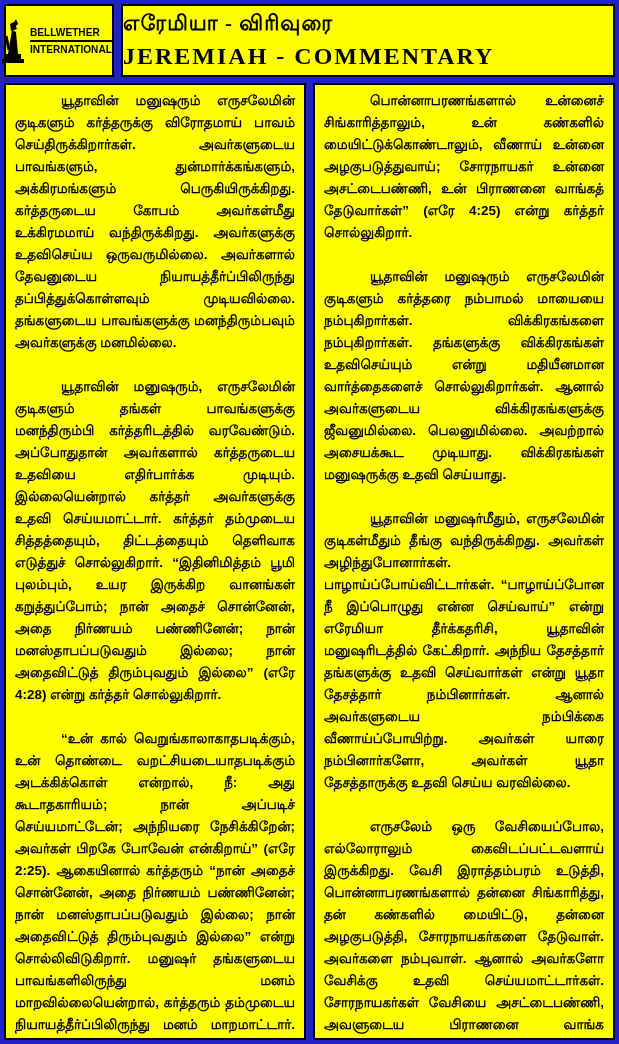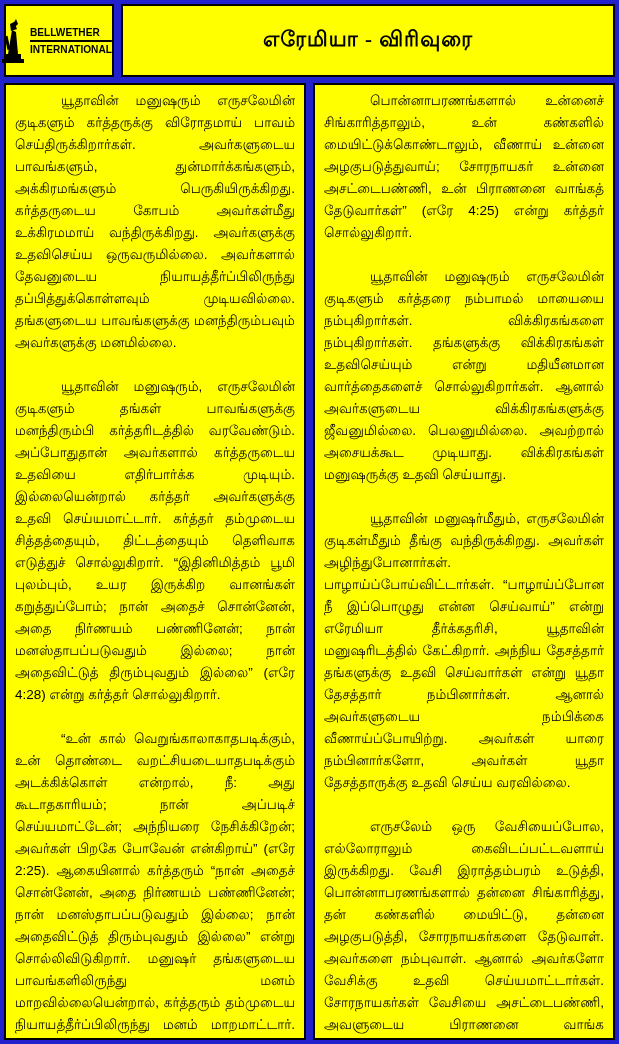--- a/index.html
+++ b/index.html
@@ -30,22 +30,22 @@
   .logo-text { text-align: left; }
   .logo-line {
     font-size: 11px; font-weight: bold; letter-spacing: 0px;
     line-height: 1.35; white-space: nowrap;
     font-family: "Liberation Sans", sans-serif;
     transform: scaleX(0.92); transform-origin: left;
   }
   .logo-line.underlined { border-bottom: 2px solid #000; }
   .title-box {
     flex: 1 1 auto;
-    display: flex; 
-    align-items: center; justify-content: center;
+    display: flex; flex-direction: column;
+    align-items: flex-start; justify-content: center;
   }
   .title-tamil {
     font-family: "Liberation Serif", serif;
     font-weight: bold; font-size: 21px; letter-spacing: 1px;
     color: #000;
   }
   .title-english {
     font-family: "Liberation Serif", serif;
     font-weight: bold; font-size: 24px; letter-spacing: 2px;
     margin-top: 5px; color: #000;
@@ -56,21 +56,21 @@
     display: flex; gap: 7px;
   }
   .column {
     flex: 1 1 50%;
     padding: 5px 9px;
     overflow: hidden;
   }
   .column p {
     margin: 0 0 22px 0;
     color: #000;
-    font-weight: normal;
+    font-weight: bold;
     font-size: 13.5px;
     line-height: 22px;
     text-align: justify;
     text-indent: 46px;
   }
   .column p:last-child { margin-bottom: 0; }
 </style>
 </head>
 <body>
 
@@ -88,20 +88,21 @@
       </g>
     </svg>
     <div class="logo-text">
       <div class="logo-line underlined">BELLWETHER</div>
       <div class="logo-line">INTERNATIONAL</div>
     </div>
   </div>
 
   <div class="box title-box">
     <div class="title-tamil">எரேமியா - விரிவுரை</div>
+    <div class="title-english">JEREMIAH - COMMENTARY</div>
   </div>
 
 
 </div>
 
 <div class="columns">
 
   <div class="box column">
     <p>யூதாவின் மனுஷரும் எருசலேமின் குடிகளும் கர்த்தருக்கு விரோதமாய் பாவம் செய்திருக்கிறார்கள். அவர்களுடைய பாவங்களும், துன்மார்க்கங்களும், அக்கிரமங்களும் பெருகியிருக்கிறது. கர்த்தருடைய கோபம் அவர்கள்மீது உக்கிரமமாய் வந்திருக்கிறது. அவர்களுக்கு உதவிசெய்ய ஒருவருமில்லை. அவர்களால் தேவனுடைய நியாயத்தீர்ப்பிலிருந்து தப்பித்துக்கொள்ளவும் முடியவில்லை. தங்களுடைய பாவங்களுக்கு மனந்திரும்பவும் அவர்களுக்கு மனமில்லை.</p>
     <p>யூதாவின் மனுஷரும், எருசலேமின் குடிகளும் தங்கள் பாவங்களுக்கு மனந்திரும்பி கர்த்தரிடத்தில் வரவேண்டும். அப்போதுதான் அவர்களால் கர்த்தருடைய உதவியை எதிர்பார்க்க முடியும். இல்லையென்றால் கர்த்தர் அவர்களுக்கு உதவி செய்யமாட்டார். கர்த்தர் தம்முடைய சித்தத்தையும், திட்டத்தையும் தெளிவாக எடுத்துச் சொல்லுகிறார். “இதினிமித்தம் பூமி புலம்பும், உயர இருக்கிற வானங்கள் கறுத்துப்போம்; நான் அதைச் சொன்னேன், அதை நிர்ணயம் பண்ணினேன்; நான் மனஸ்தாபப்படுவதும் இல்லை; நான் அதைவிட்டுத் திரும்புவதும் இல்லை” (எரே 4:28) என்று கர்த்தர் சொல்லுகிறார்.</p>

